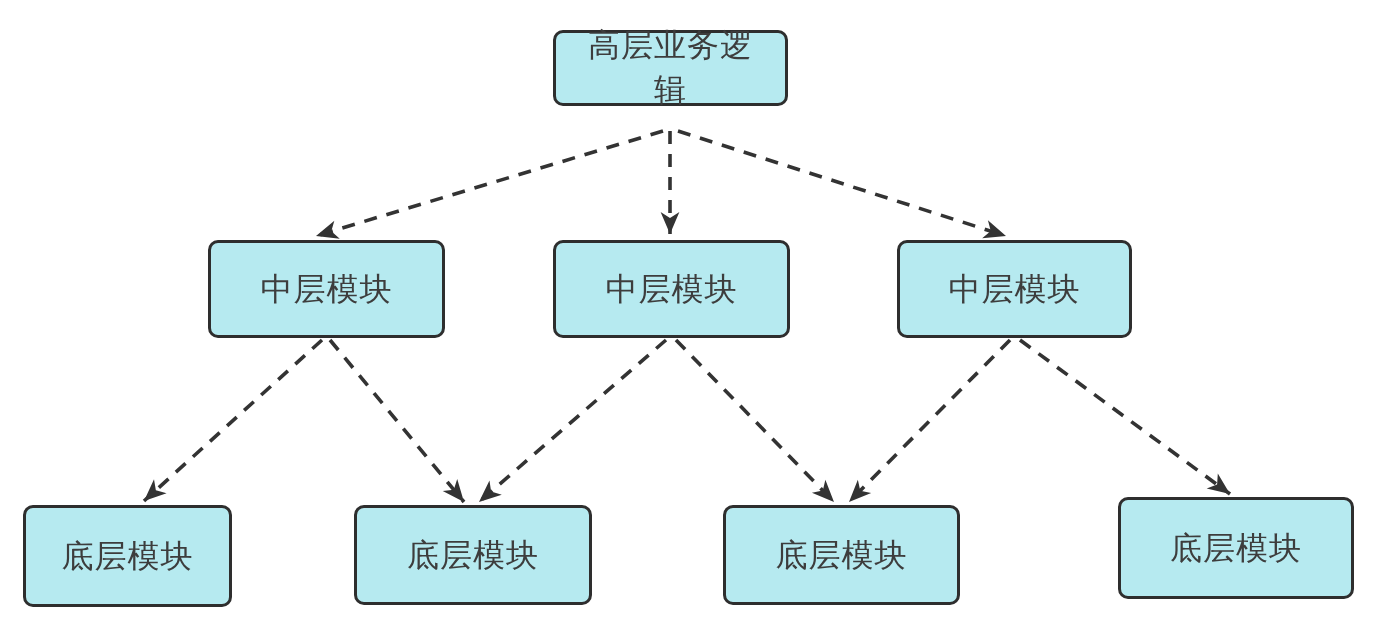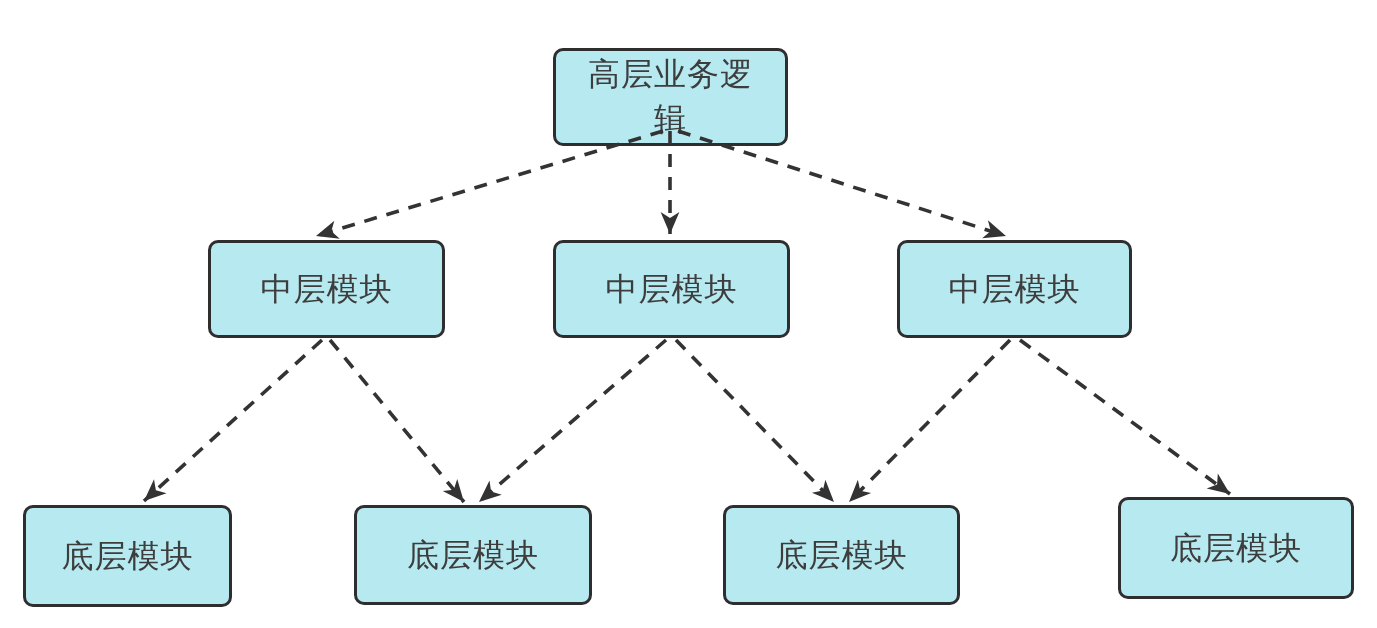--- a/index.html
+++ b/index.html
@@ -43,21 +43,21 @@
     stroke: #333333;
     stroke-width: 3.6;
     stroke-dasharray: 13 10;
     fill: none;
   }
 </style>
 </head>
 <body>
 
 <div id="diagram">
-  <div class="node" style="left: 553px; top: 30px; width: 235px; height: 98px; background: rgb(182, 234, 240); border-color: rgb(46, 46, 46); margin-top: 18px;">
+  <div class="node" style="left: 553px; top: 30px; width: 235px; height: 76px; background: rgb(182, 234, 240); border-color: rgb(46, 46, 46);">
       <span class="node-label" style="color: rgb(61, 61, 61);">高层业务逻
 辑</span>
     </div>
     <div class="node" style="left: 208px; top: 240px; width: 237px; height: 98px; background: rgb(182, 234, 240); border-color: rgb(46, 46, 46);">
       <span class="node-label" style="color: rgb(61, 61, 61);">中层模块</span>
     </div>
     <div class="node" style="left: 553px; top: 240px; width: 237px; height: 98px; background: rgb(182, 234, 240); border-color: rgb(46, 46, 46);">
       <span class="node-label" style="color: rgb(61, 61, 61);">中层模块</span>
     </div>
     <div class="node" style="left: 897px; top: 240px; width: 235px; height: 98px; background: rgb(182, 234, 240); border-color: rgb(46, 46, 46);">

